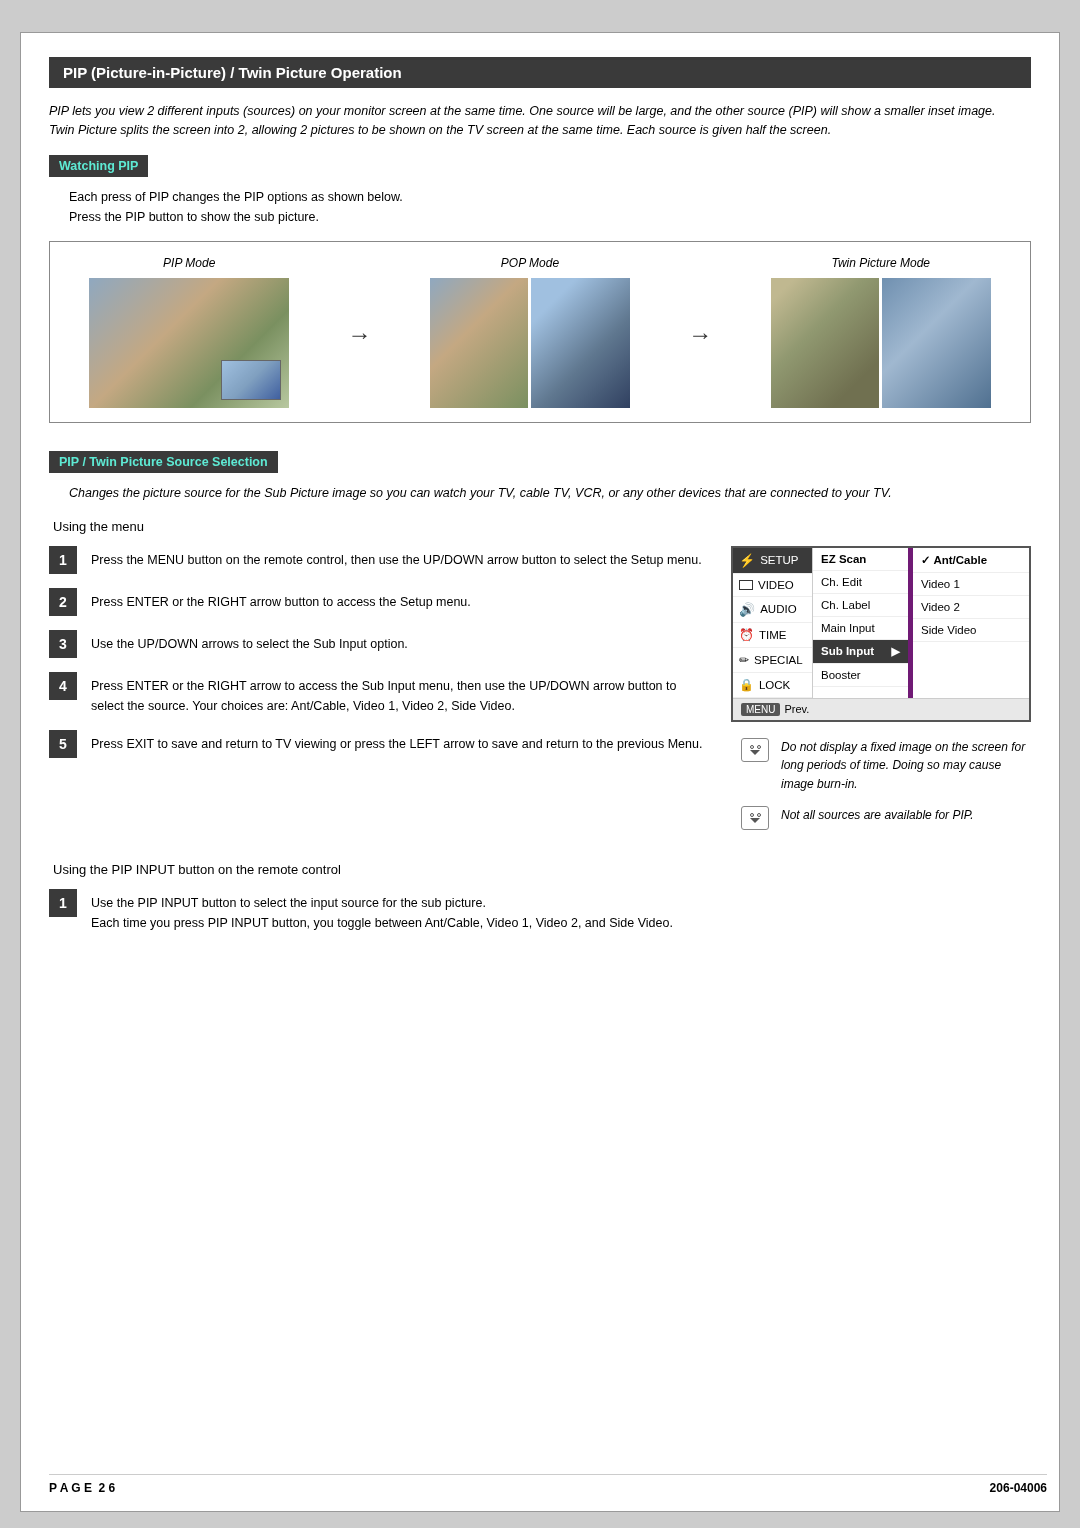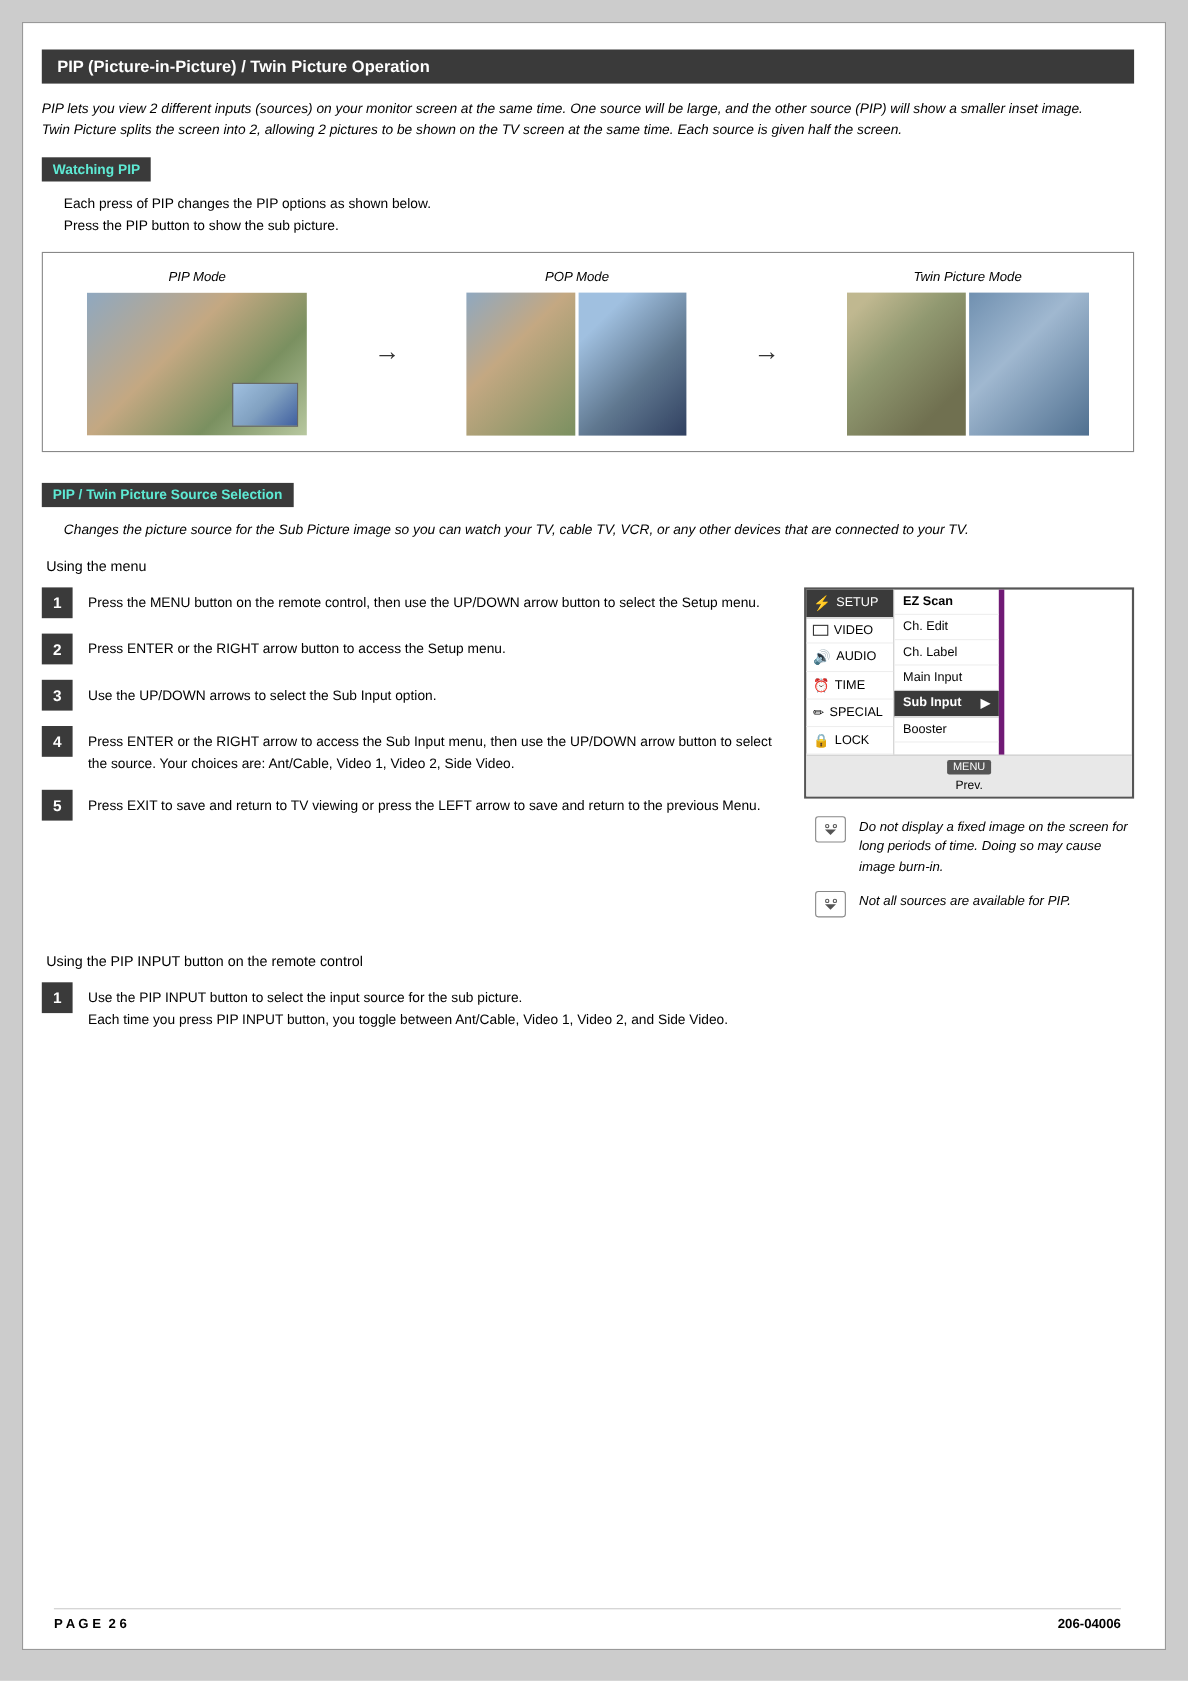--- a/index.html
+++ b/index.html
@@ -10,22 +10,23 @@
       align-items: flex-start;
       padding: 20px;
       font-family: Arial, sans-serif;
       font-size: 13px;
     }
     .page {
       background: #fff;
       width: 1076px;
       min-height: 1480px;
       border: 1px solid #999;
-      padding: 24px 28px 20px 17px;
+      padding: 24px 28px 20px 28px;
       position: relative;
+      margin-top: 12px;
     }
 
     
     .title-bar {
       background: #3a3a3a;
       color: #fff;
       font-size: 15px;
       font-weight: bold;
       padding: 7px 14px;
       margin-bottom: 14px;
@@ -252,21 +253,20 @@
       font-weight: bold;
     }
     .tv-menu-bottom {
       padding: 4px 8px;
       background: #e8e8e8;
       font-size: 11px;
       border-top: 1px solid #ccc;
       display: flex;
       align-items: center;
       gap: 4px;
-      flex-direction: column;
     }
     .menu-btn {
       background: #555;
       color: #fff;
       padding: 1px 5px;
       font-size: 10px;
       border-radius: 2px;
     }
     .icon-video { width: 14px; height: 10px; border: 1.5px solid #333; display: inline-block; }
 
@@ -321,21 +321,21 @@
     
     .pip-input-section {
       margin-top: 20px;
     }
 
     
     .page-footer {
       position: absolute;
       bottom: 16px;
       left: 28px;
-      right: 40px;
+      right: 12px;
       display: flex;
       justify-content: space-between;
       align-items: center;
       font-size: 12px;
       font-weight: bold;
       border-top: 1px solid #ccc;
       padding-top: 6px;
     }
 
     
@@ -475,20 +475,34 @@
               </div>
               <div class="tv-menu-center-item highlighted" style="display:flex;justify-content:space-between;align-items:center;">
                 <span>Sub Input</span>
                 <span class="submenu-arrow">▶</span>
               </div>
               <div class="tv-menu-center-item">
                 <span>Booster</span>
               </div>
             </div>
 
+            <div class="tv-menu-right">
+              <div class="tv-menu-right-item checked">
+                <span>✓ Ant/Cable</span>
+              </div>
+              <div class="tv-menu-right-item">
+                <span>Video 1</span>
+              </div>
+              <div class="tv-menu-right-item">
+                <span>Video 2</span>
+              </div>
+              <div class="tv-menu-right-item">
+                <span>Side Video</span>
+              </div>
+            </div>
           </div>
           <div class="tv-menu-bottom">
             <span class="menu-btn">MENU</span>
             <span>Prev.</span>
           </div>
         </div>
 
         <div class="notes-area">
           <div class="note-item">
             <div class="note-icon">

